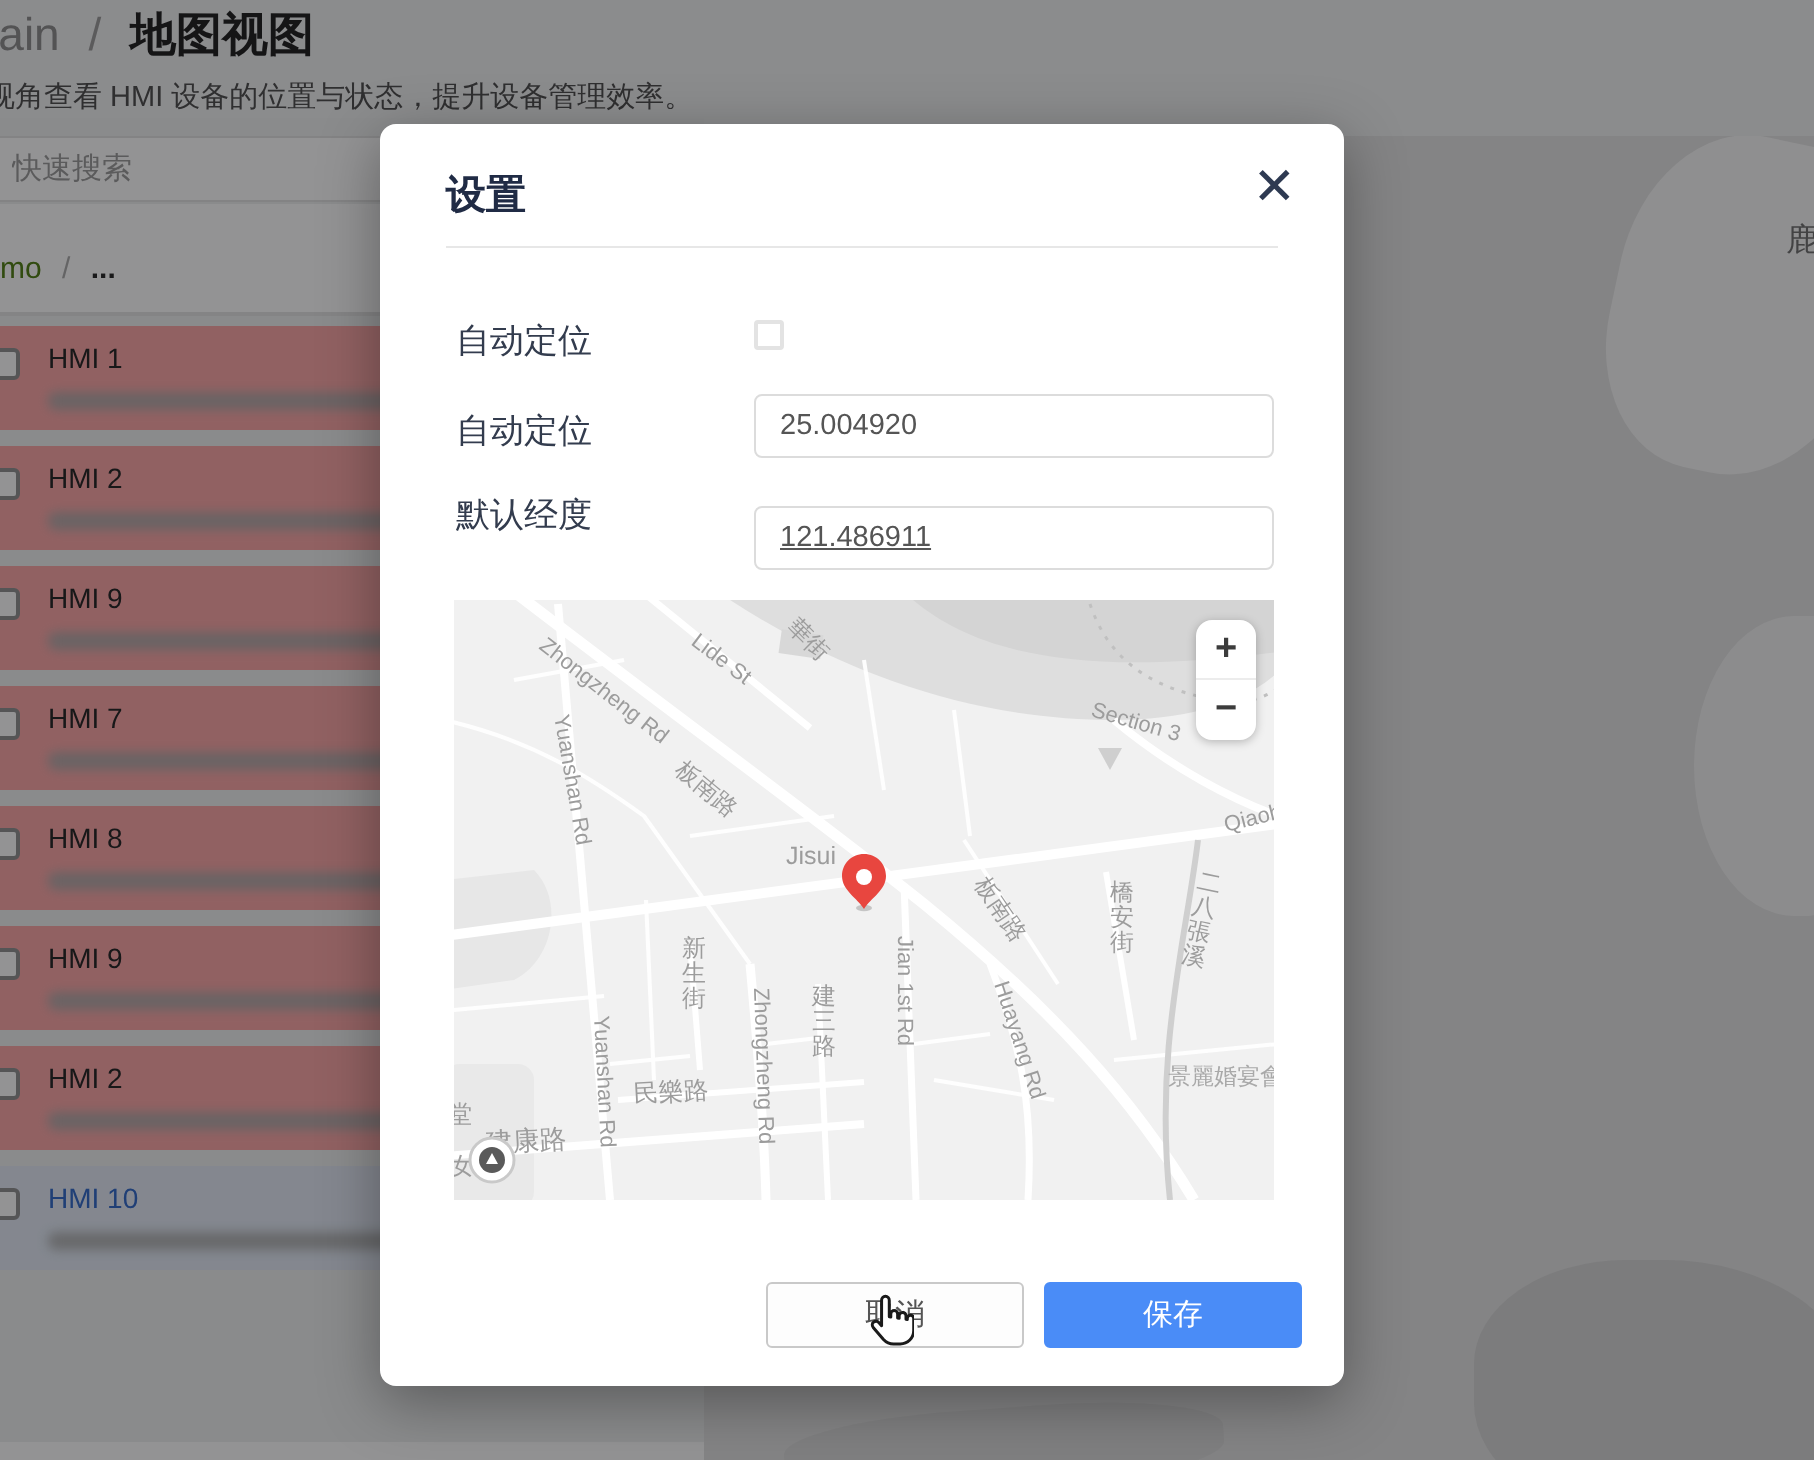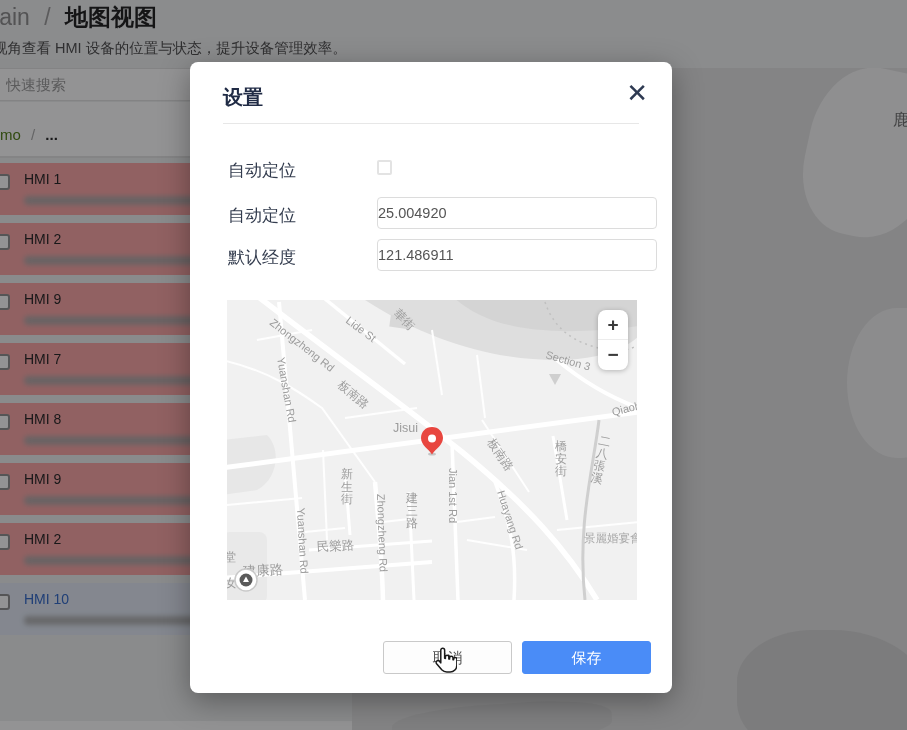--- a/index.html
+++ b/index.html
@@ -42,21 +42,21 @@
   .dev-bar { margin-top:9px; height:9px; background:#a9a9a9; border-radius:4px; filter:blur(2.6px); opacity:.85; }
   
   .overlay { position:absolute; inset:0; background:rgba(15,15,17,0.45); }
   
   .modal { position:absolute; left:190px; top:62px; width:482px; height:631px; background:#fff; border-radius:8px; box-shadow:0 8px 30px rgba(0,0,0,.35); }
   .m-title { position:absolute; left:33px; top:22px; font-size:20px; font-weight:bold; color:#202b45;text-align:center; }
   .m-close { position:absolute; right:24px; top:18px; font-size:26px; line-height:26px; color:#2e3a52; cursor:pointer; font-weight:300; }
   .m-divider { position:absolute; left:33px; top:61px; width:416px; height:1px; background:#e7e7e7; }
   .f-label { position:absolute; left:38px; font-size:17px; color:#333c4e; }
   .f-check { position:absolute; left:187px; top:98px; width:15px; height:15px; border:2px solid #e3e3e3; border-radius:2px; background:#fff; }
-  .f-input { position:absolute; left:187px; width:280px; height:32px; border:1px solid #dcdcdc; border-radius:4px; font-size:14.5px; color:#555; padding:0 0; outline:none; font-family:inherit; background:#fff; }
+  .f-input { position:absolute; left:187px; width:260px; height:32px; border:1px solid #dcdcdc; border-radius:4px; font-size:14.5px; color:#555; padding:0 12px; outline:none; font-family:inherit; background:#fff; }
   
   .mini-map { position:absolute; left:37px; top:238px; width:410px; height:300px; overflow:hidden; background:#f1f1f1; }
   .zoom-ctl { position:absolute; right:9px; top:10px; width:30px; height:60px; background:#fff; border-radius:8px; box-shadow:0 1px 5px rgba(0,0,0,.25); z-index:5; }
   .zoom-btn { width:30px; height:30px; font-size:19px; font-weight:bold; color:#3c3c3c; text-align:center; line-height:29px; cursor:pointer; }
   .zoom-btn.top { border-bottom:1px solid #ececec; }
   
   .btn { position:absolute; top:579px; width:129px; height:33px; border-radius:3px; font-size:15px; text-align:center; line-height:31px; cursor:pointer; }
   .btn-cancel { left:193px; background:#fdfdfd; border:1px solid #c9c9c9; color:#555; }
   .btn-save { left:332px; background:#4a8cf7; border:1px solid #4a8cf7; color:#fff; }
   .cursor { position:absolute; left:431px; top:647px; z-index:50; pointer-events:none; }
@@ -148,21 +148,21 @@
     <div class="m-close">✕</div>
     <div class="m-divider"></div>
 
     <div class="f-label" style="top:97px;">自动定位</div>
     <div class="f-check"></div>
 
     <div class="f-label" style="top:142px;">自动定位</div>
     <input class="f-input" style="top: 135px;" value="25.004920">
 
     <div class="f-label" style="top:184px;">默认经度</div>
-    <input class="f-input" style="top: 177px;" value="121.486911">
+    <input class="f-input" style="top: 191px; text-decoration: underline;" value="121.486911">
 
     <div class="mini-map">
       <svg width="410" height="300" viewBox="0 0 410 300">
         <rect x="0" y="0" width="410" height="300" fill="#f1f1f1"></rect>
 
         <path d="M132,-4 C200,42 268,60 330,60 C365,60 395,52 412,36 L412,-4 Z" fill="#dedede"></path>
         <path d="M225,-4 C255,24 305,40 412,26 L412,-4 Z" fill="#d4d4d4"></path>
         <path d="M-5,140 L40,135 C55,150 50,180 30,190 L-5,195 Z" fill="#e7e7e7"></path>
         <rect x="-5" y="232" width="45" height="72" rx="8" fill="#e9e9e9"></rect>
         <rect x="163" y="16" width="21" height="12" fill="#d8d8d8" transform="rotate(8 173 22)"></rect>

